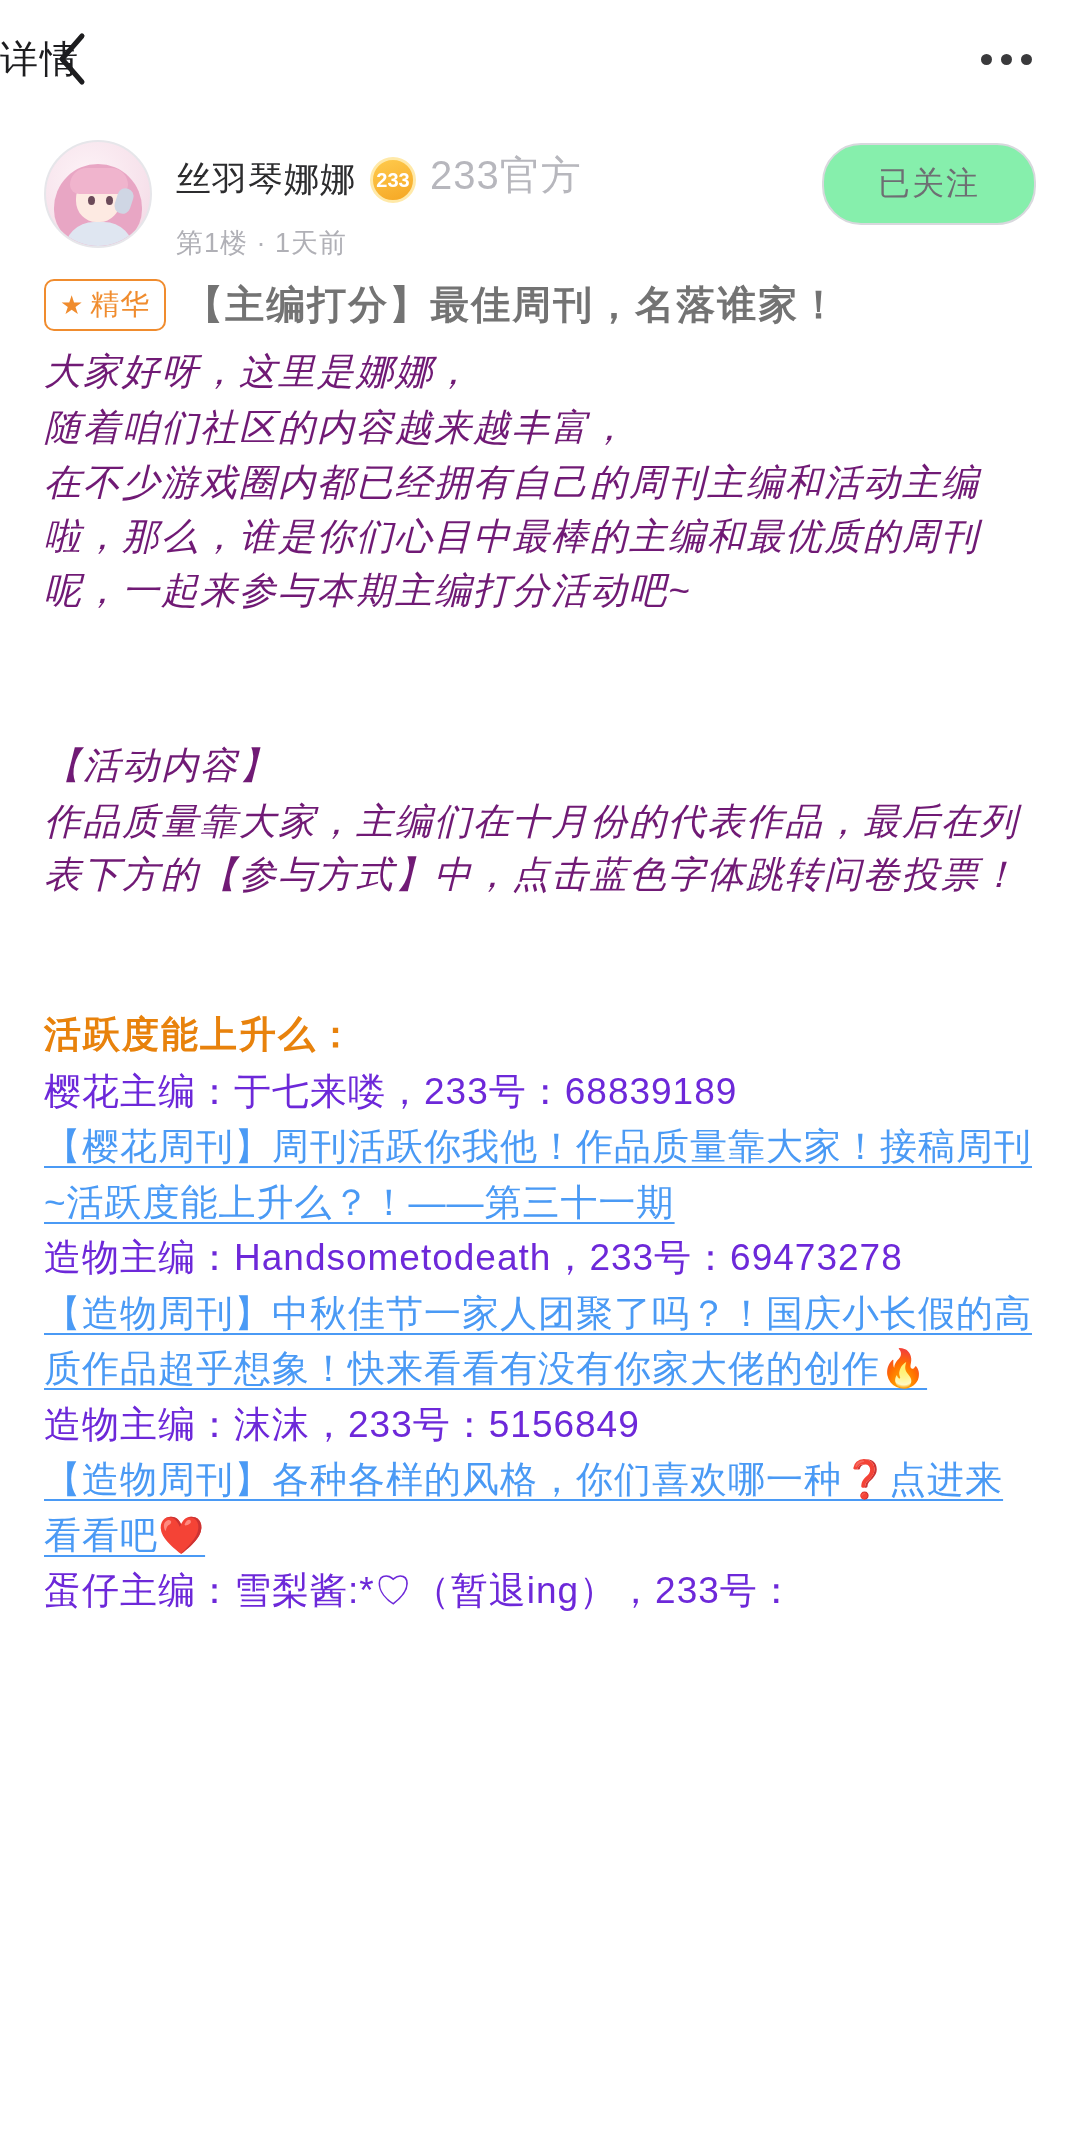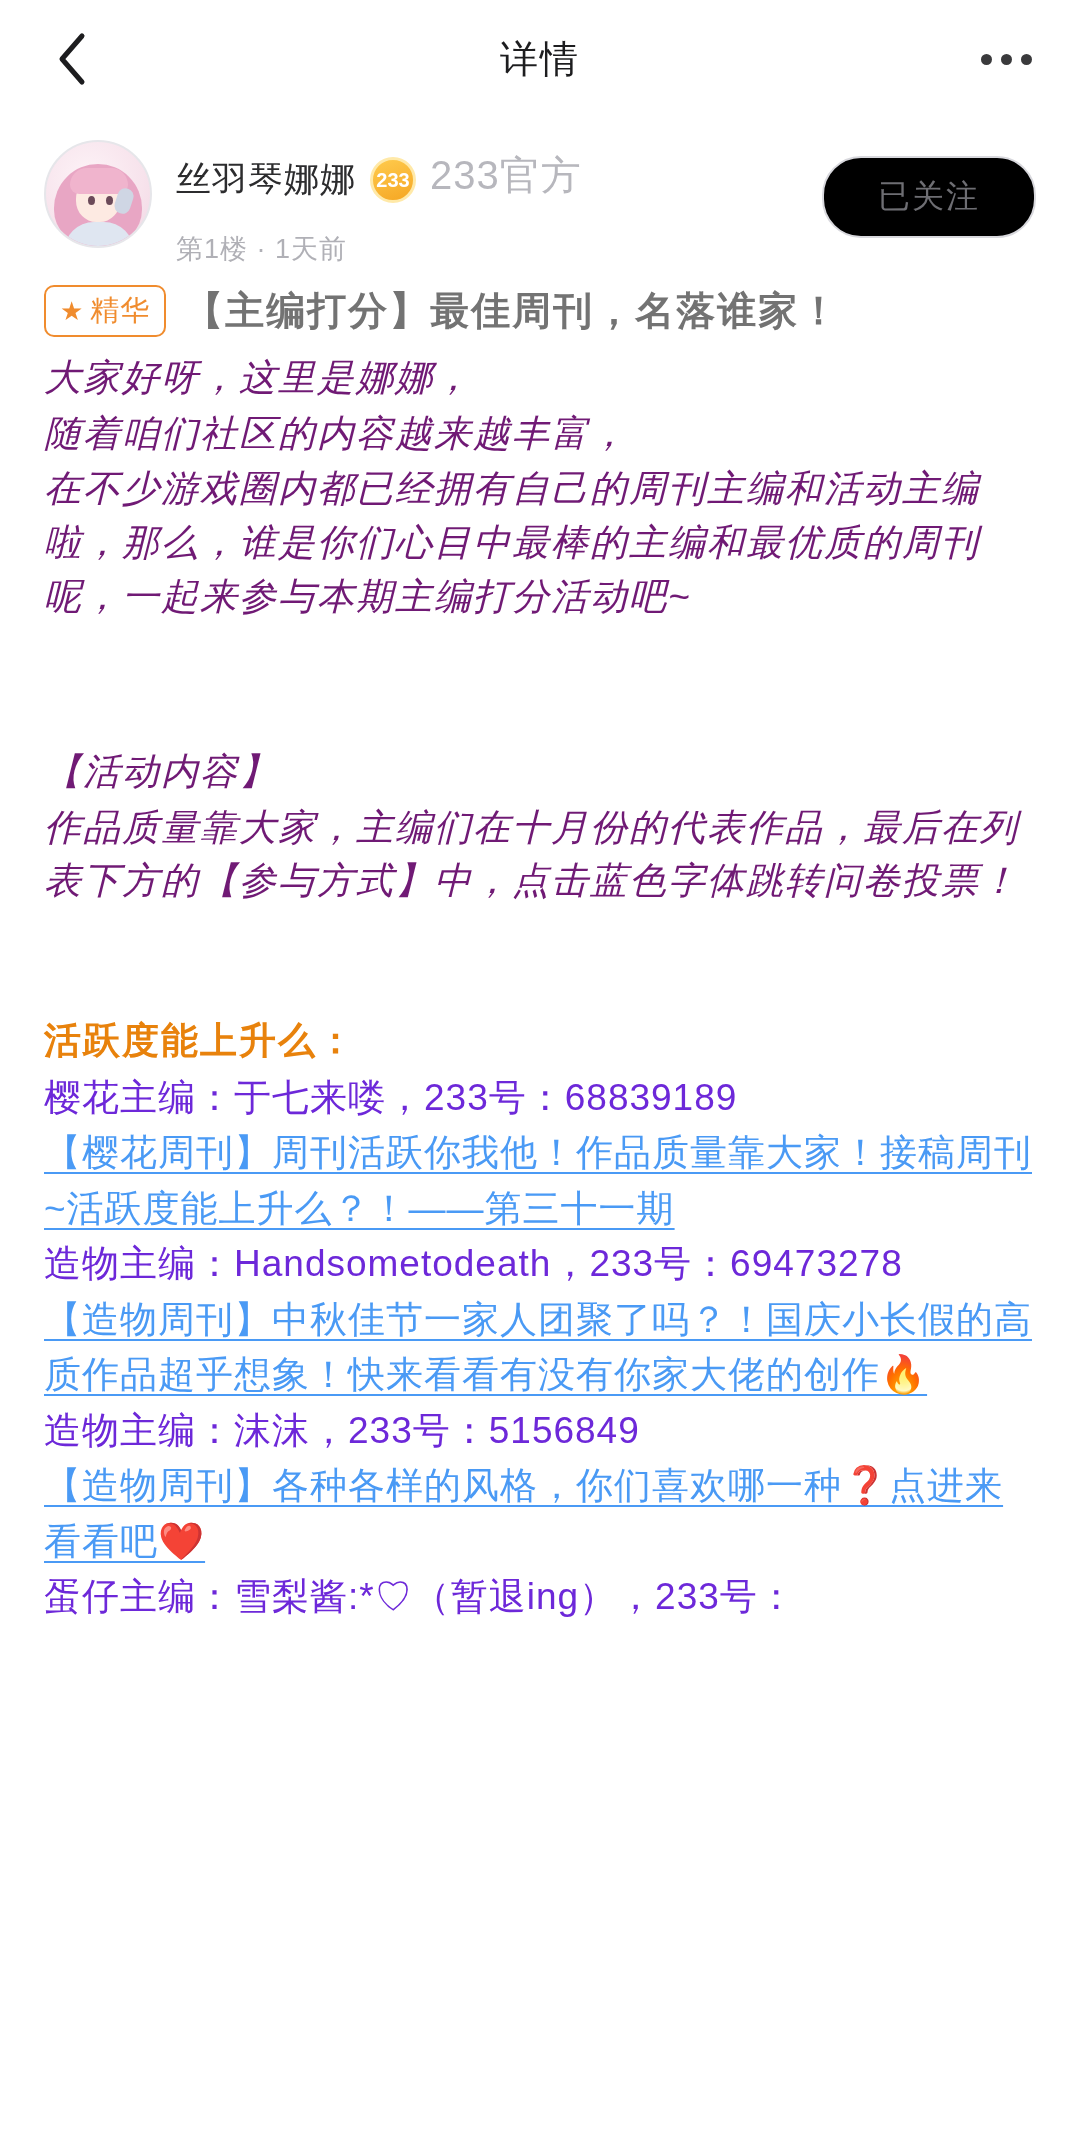--- a/index.html
+++ b/index.html
@@ -30,21 +30,20 @@
     height: 56px;
     display: flex;
     align-items: center;
     justify-content: center;
     cursor: pointer;
   }
   .nav-back svg { display: block; }
   .nav-title {
     position: absolute;
     left: 0; right: 0;
-    text-align: center;
     font-size: 38px;
     letter-spacing: 2px;
     color: #1d1d1f;
     font-weight: 500;
     pointer-events: none;
   }
   .nav-more {
     margin-left: auto;
     display: flex;
     align-items: center;
@@ -152,39 +151,39 @@
     border: 3px solid #ffe9a8;
     box-sizing: border-box;
     flex: 0 0 auto;
   }
   .official-tag {
     font-size: 40px;
     color: #b7b7bd;
     letter-spacing: 1px;
   }
   .author-line2 {
-    margin-top: 28px;
+    margin-top: 22px;
     font-size: 27px;
     color: #b0b0b6;
     letter-spacing: 1px;
   }
   .follow-btn {
     flex: 0 0 auto;
-    margin-top: 16px;
+    margin-top: 3px;
     width: 210px;
     height: 78px;
     border: 2px solid #d8d8dd;
     border-radius: 39px;
     display: flex;
     align-items: center;
     justify-content: center;
     font-size: 32px;
     color: #6e6e73;
     letter-spacing: 2px;
-    background: #000000;
+    background: #86efac;
     cursor: pointer;
   }
 
   
   .post {
     padding: 18px 44px 0 44px;
     box-sizing: border-box;
   }
   .title-row {
     display: flex;

